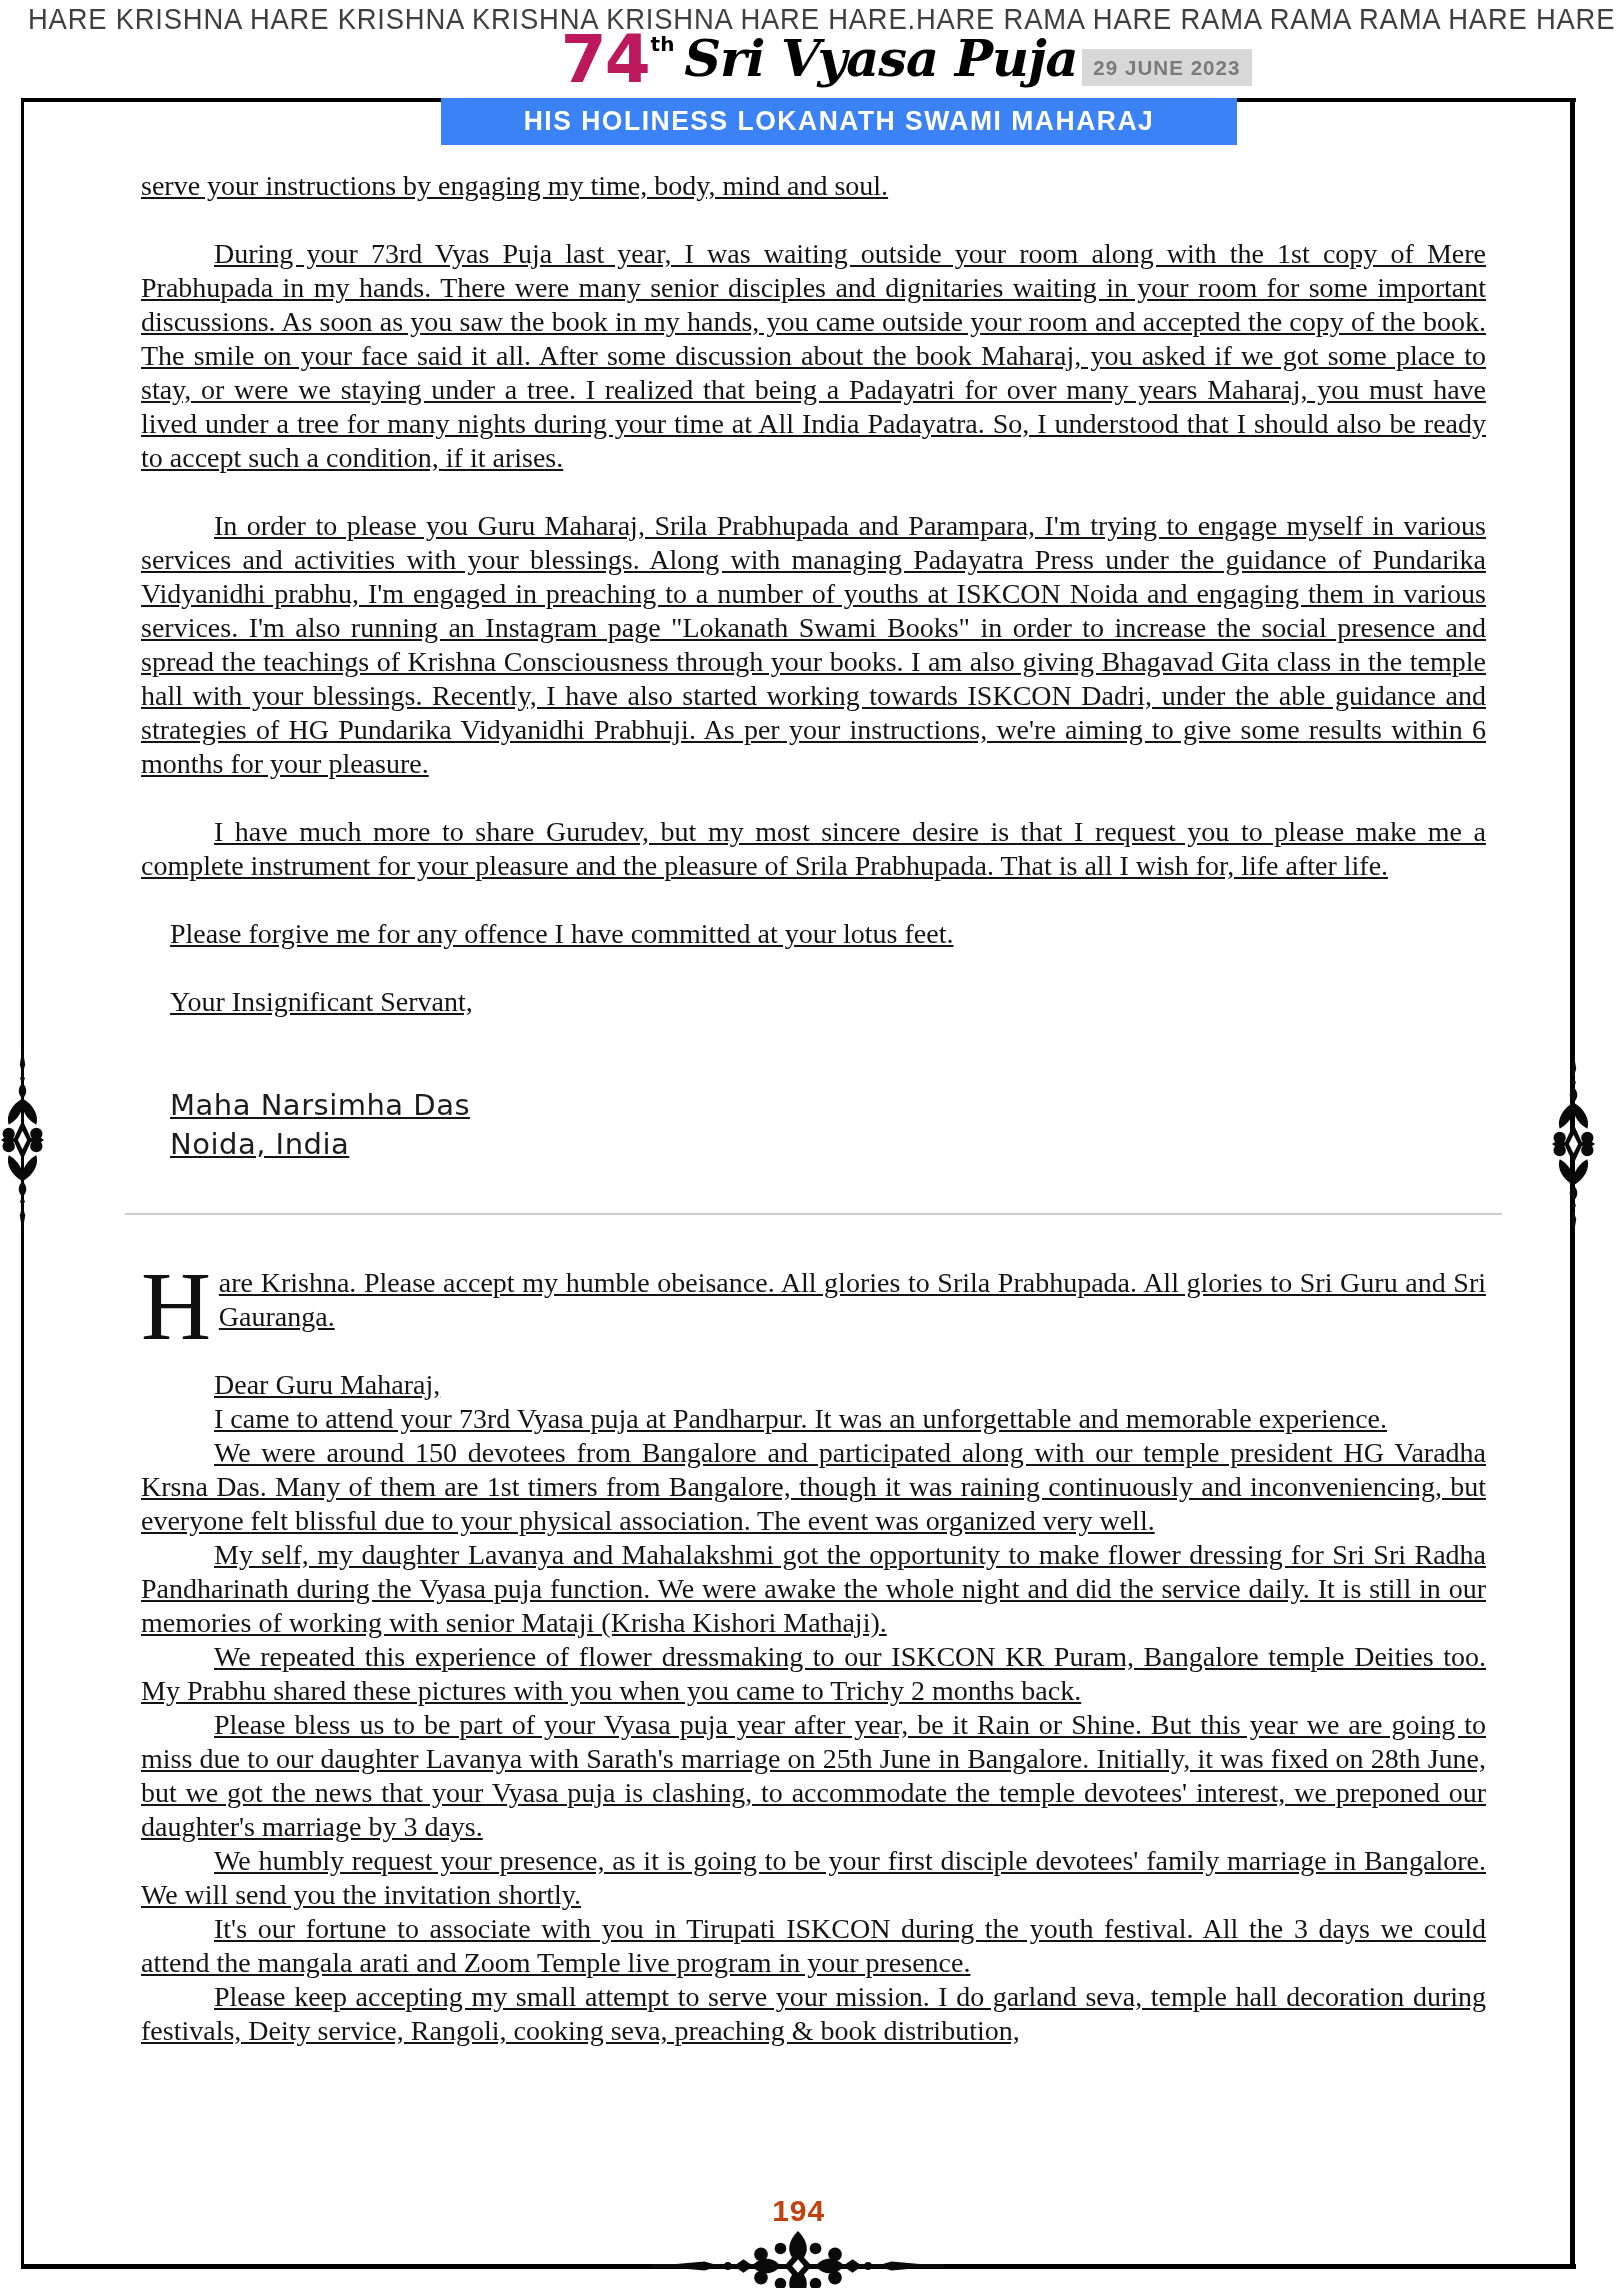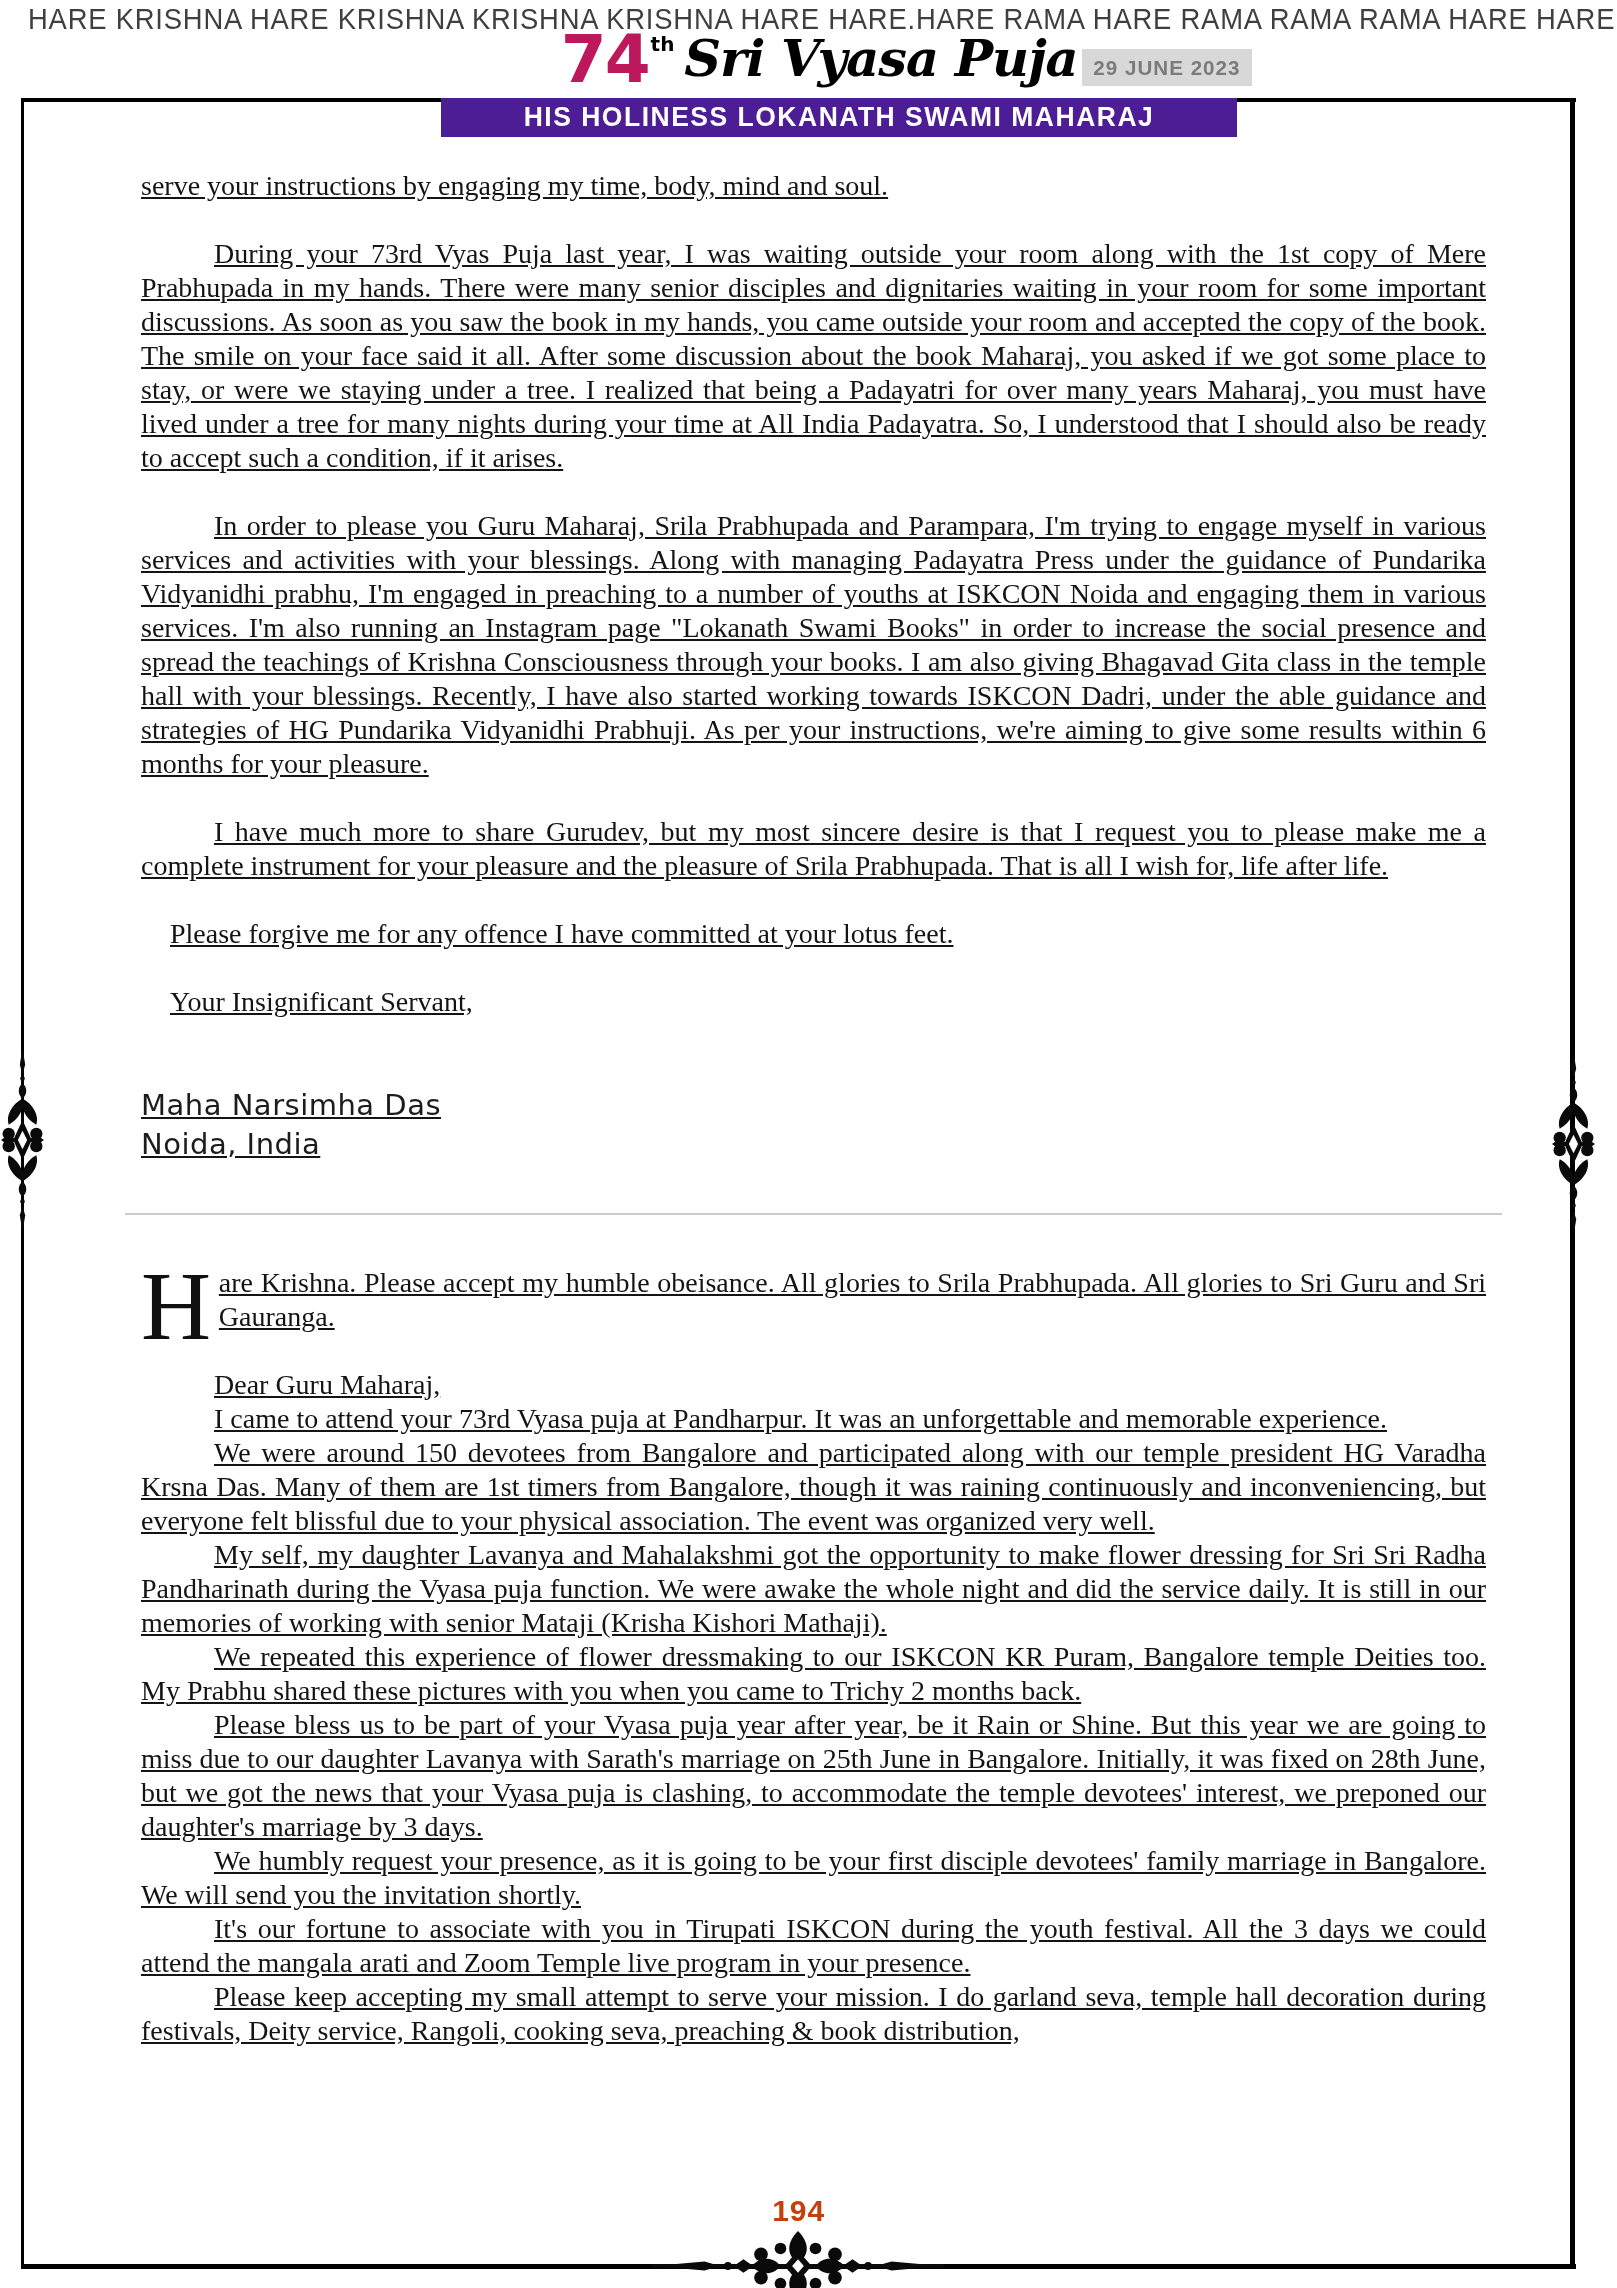--- a/index.html
+++ b/index.html
@@ -80,22 +80,22 @@
 
   
   .rule-top    { position: absolute; left: 20.6px;  top: 98px;  width: 1555px; height: 3.9px; background: #000; }
   .rule-bottom { position: absolute; left: 20.6px;  top: 2264px; width: 1555px; height: 4.9px; background: #000; }
   .rule-left   { position: absolute; left: 20.6px;  top: 98px;  width: 3.9px; height: 2171px; background: #000; }
   .rule-right  { position: absolute; left: 1570px; top: 98px; width: 4.9px; height: 2171px; background: #000; }
 
   .banner {
     position: absolute;
     left: 441px; top: 98px;
-    width: 796px; height: 39px;
-    background: #4c1d95;
+    width: 796px; height: 47px;
+    background: #3b82f6;
     display: flex;
     align-items: center;
     justify-content: center;
   }
   .banner span {
     font-family: "Liberation Sans", sans-serif;
     font-weight: bold;
     font-size: 26.5px;
     letter-spacing: 1.5px;
     color: #ffffff;
@@ -116,20 +116,21 @@
     font-size: 28px;
     line-height: 34px;
     text-align: justify;
     color: #141414;
     text-decoration: underline;
   }
   .para        { text-indent: 73px; }
   .sp          { margin-bottom: 34px; }
   .offset      { margin-left: 29px; text-align: left; }
   .sig {
+    margin-left: 29px;
     margin-top: 67px;
     font-family: "DejaVu Sans", sans-serif;
     font-size: 29px;
     line-height: 39px;
     letter-spacing: 0.5px;
     color: #1c1c1c;
     text-align: left;
   }
   .divider {
     height: 2px;

